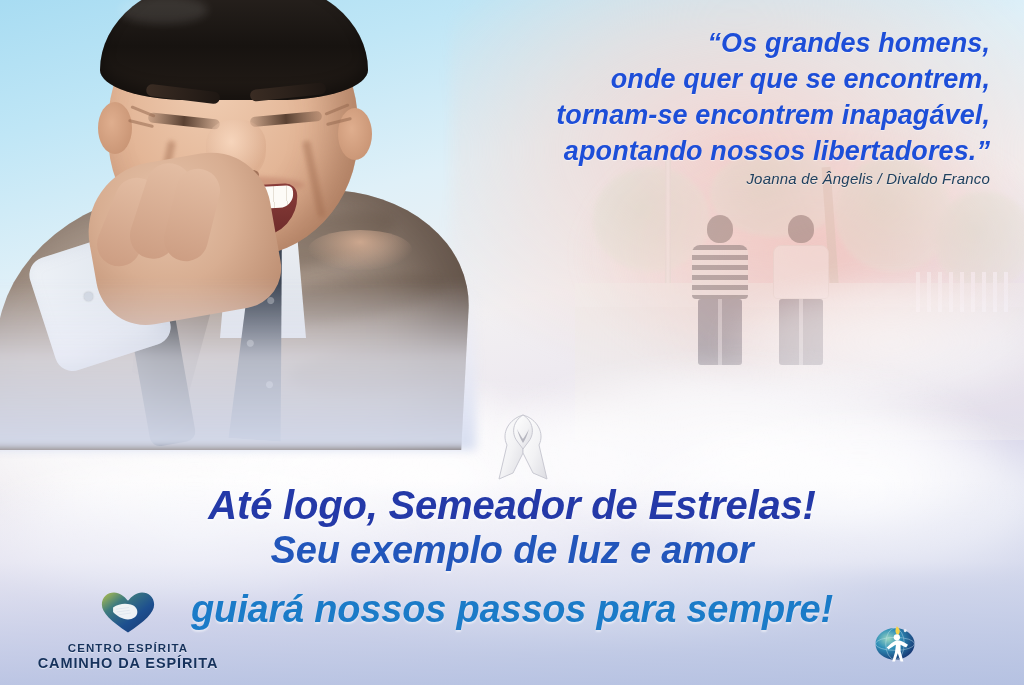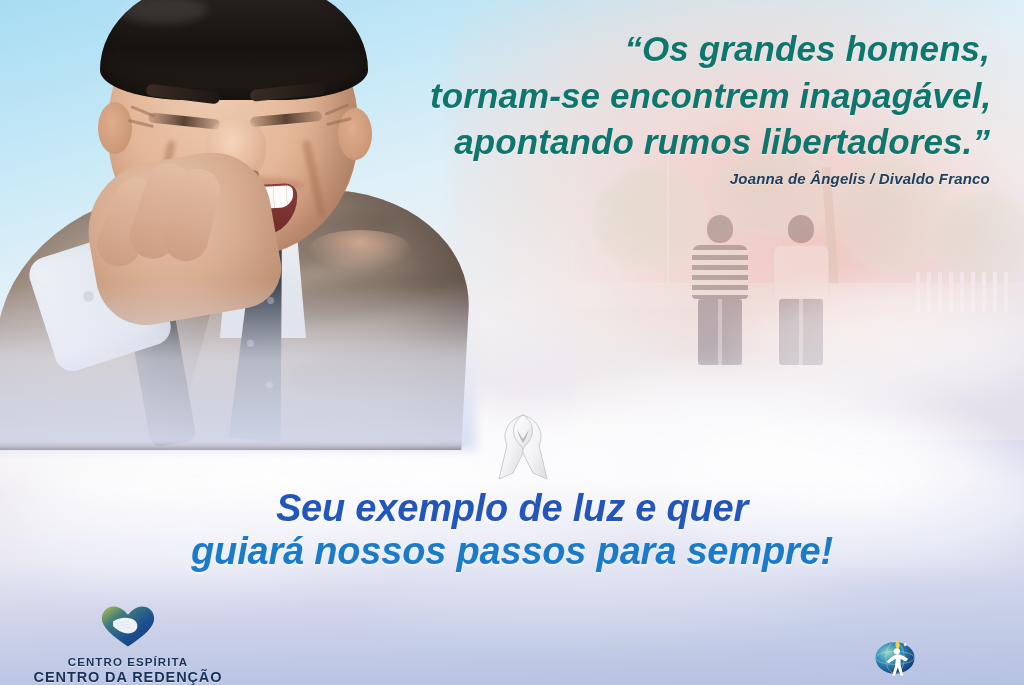--- a/index.html
+++ b/index.html
@@ -263,53 +263,53 @@
     position:absolute; left:-12px; bottom:-10px; width:500px; height:170px;
     background:linear-gradient(to bottom, rgba(233,235,246,0) 0%, rgba(232,234,246,.72) 46%, rgba(214,221,240,.96) 100%);
     filter:blur(5px);
   }
 
   
   .quote{
     position:absolute; right:34px; top:26px; width:560px;
     text-align:right;
     font-style:italic; font-weight:bold;
-    color:#0f766e;
-    font-size:35px; line-height:1.33;
+    color:#1d4ed8;
+    font-size:27px; line-height:1.33;
     letter-spacing:.1px;
     text-shadow:0 1px 1px rgba(255,255,255,.55);
   }
   .quote .ql{ display:block; white-space:nowrap; }
   .quote-attr{
     position:absolute; right:34px; top:170px; width:560px;
     text-align:right;
-    font-style:italic; font-weight:bold;
+    font-style:italic; font-weight:normal;
     color:#20405e;
     font-size:15px; letter-spacing:.2px;
     text-shadow:0 1px 1px rgba(255,255,255,.5);
   }
 
   
   .ribbon{ position:absolute; left:487px; top:409px; width:72px; height:80px; }
 
   
   .headline{
     position:absolute; left:0; right:0; top:484px;
     text-align:center;
     font-style:italic; font-weight:bold;
     line-height:1.06;
     letter-spacing:-.2px;
   }
   .hl{ display:block; white-space:nowrap; }
   .hl1{ font-size:40px; color:#2439a8; text-shadow:0 2px 2px rgba(255,255,255,.55); }
   .hl2{ font-size:38px; color:#2256bb; margin-top:4px; text-shadow:0 2px 2px rgba(255,255,255,.55); }
-  .hl3{ font-size:38px; color:#1b7bc8; margin-top:3px; text-shadow:0 2px 2px rgba(255,255,255,.5); }
-
-  
-  .logo-block{ position:absolute; bottom:0; text-align:center; }
+  .hl3{ font-size:38px; color:#1b7bc8; margin-top:18px; text-shadow:0 2px 2px rgba(255,255,255,.5); }
+
+  
+  .logo-block{ position:absolute; bottom:14px; text-align:center; }
   .logo-left{ left:18px; width:220px; }
   .logo-right{ right:14px; width:230px; }
   .logo-mark{ margin:0 auto 3px; }
   .logo-cap{
     font-weight:bold; color:#16325c; line-height:1.12;
     text-shadow:0 1px 1px rgba(255,255,255,.6);
   }
   .cap-small{ font-size:11.5px; letter-spacing:1.1px; display:block; }
   .cap-big{ font-size:14.5px; letter-spacing:.9px; display:block; }
   .cap-one{ font-size:15px; letter-spacing:1px; display:block; }
@@ -397,22 +397,23 @@
       <div class="finger fg1"></div>
       <div class="finger fg2"></div>
     </div>
     <div class="portrait-blend"></div>
   </div>
 
   <div class="haze-bottom"></div>
 
   <div class="quote">
     <span class="ql">“Os grandes homens,</span>
+    <span class="ql">onde quer que se encontrem,</span>
     <span class="ql">tornam-se encontrem inapagável,</span>
-    <span class="ql">apontando rumos libertadores.”</span>
+    <span class="ql">apontando nossos libertadores.”</span>
   </div>
   <div class="quote-attr">Joanna de Ângelis / Divaldo Franco</div>
 
   <div class="ribbon">
     <svg viewBox="0 0 72 80" width="72" height="80" aria-hidden="true">
       <defs>
         <linearGradient id="rg" x1="0" y1="0" x2="1" y2="1">
           <stop offset="0%" stop-color="#ffffff"></stop>
           <stop offset="55%" stop-color="#f2f2f4"></stop>
           <stop offset="100%" stop-color="#dcdce2"></stop>
@@ -421,21 +422,22 @@
       <g fill="url(#rg)" stroke="#c9c9d2" stroke-width="1">
         <path d="M36 6 C22 10 14 24 20 36 L12 70 L26 64 L36 44 Z"></path>
         <path d="M36 6 C50 10 58 24 52 36 L60 70 L46 64 L36 44 Z"></path>
         <path d="M36 6 C26 12 24 24 30 32 L36 40 L42 32 C48 24 46 12 36 6 Z"></path>
       </g>
       <path d="M30 20 C32 27 34 31 36 34 C38 31 40 27 42 20 C39 26 36 30 36 30 C36 30 33 26 30 20 Z" fill="#9e9eab" opacity=".7"></path>
     </svg>
   </div>
 
   <div class="headline">
-    <span class="hl hl2">Seu exemplo de luz e quer</span>
+    <span class="hl hl1">Até logo, Semeador de Estrelas!</span>
+    <span class="hl hl2">Seu exemplo de luz e amor</span>
     <span class="hl hl3">guiará nossos passos para sempre!</span>
   </div>
 
   <div class="logo-block logo-left">
     <div class="logo-mark">
       <svg viewBox="0 0 60 46" width="56" height="44" aria-hidden="true">
         <defs>
           <linearGradient id="hg" x1="0" y1="0" x2="1" y2="1">
             <stop offset="0%" stop-color="#b7c24a"></stop>
             <stop offset="28%" stop-color="#3f7c7e"></stop>
@@ -447,21 +449,21 @@
         <path d="M14 17 C20 13 27 12 33 14 C37 15 40 18 40 22 C40 27 35 30 30 30 C24 30 18 26 14 22 Z" fill="#ffffff" opacity=".92"></path>
         <g stroke="#dfe6ef" stroke-width="1.1" opacity=".9">
           <path d="M17 19 L31 17"></path>
             <path d="M18 22 L32 20"></path>
             <path d="M20 25 L33 23"></path>
         </g>
       </svg>
     </div>
     <div class="logo-cap">
       <span class="cap-small">CENTRO ESPÍRITA</span>
-      <span class="cap-big">CENTRO DA REDENÇÃO</span>
+      <span class="cap-big">CAMINHO DA ESPÍRITA</span>
     </div>
   </div>
 
   <div class="logo-block logo-right">
     <div class="logo-mark">
       <svg viewBox="0 0 56 46" width="52" height="44" aria-hidden="true">
         <defs>
           <radialGradient id="gg" cx="32%" cy="34%" r="78%">
             <stop offset="0%" stop-color="#9ad6c0"></stop>
             <stop offset="40%" stop-color="#2f8fb8"></stop>

